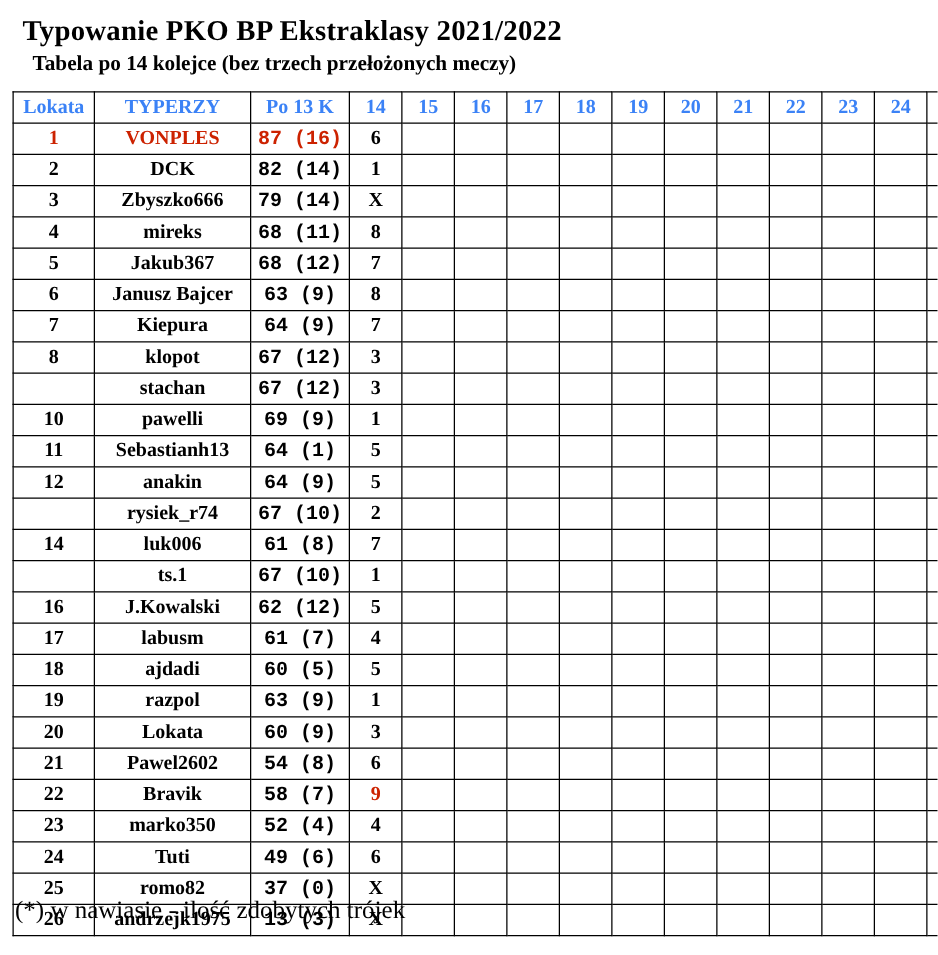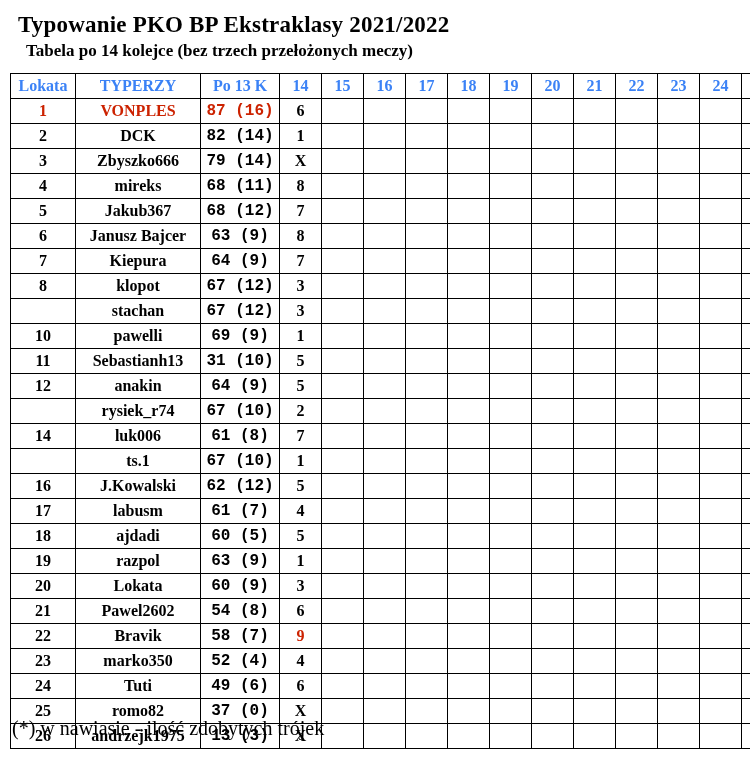--- a/index.html
+++ b/index.html
@@ -284,21 +284,21 @@
           <td class="c-round"></td>
           <td class="c-round"></td>
           <td class="c-round"></td>
           <td class="c-round"></td>
           <td class="c-round"></td>
           <td class="c-round"></td>
         </tr>
         <tr>
           <td class="c-lokata">11</td>
           <td class="c-nick">Sebastianh13</td>
-          <td class="c-po13">31 (10)</td>
+          <td class="c-po13">64 (1)</td>
           <td class="c-round">5</td>
           <td class="c-round"></td>
           <td class="c-round"></td>
           <td class="c-round"></td>
           <td class="c-round"></td>
           <td class="c-round"></td>
           <td class="c-round"></td>
           <td class="c-round"></td>
           <td class="c-round"></td>
           <td class="c-round"></td>

